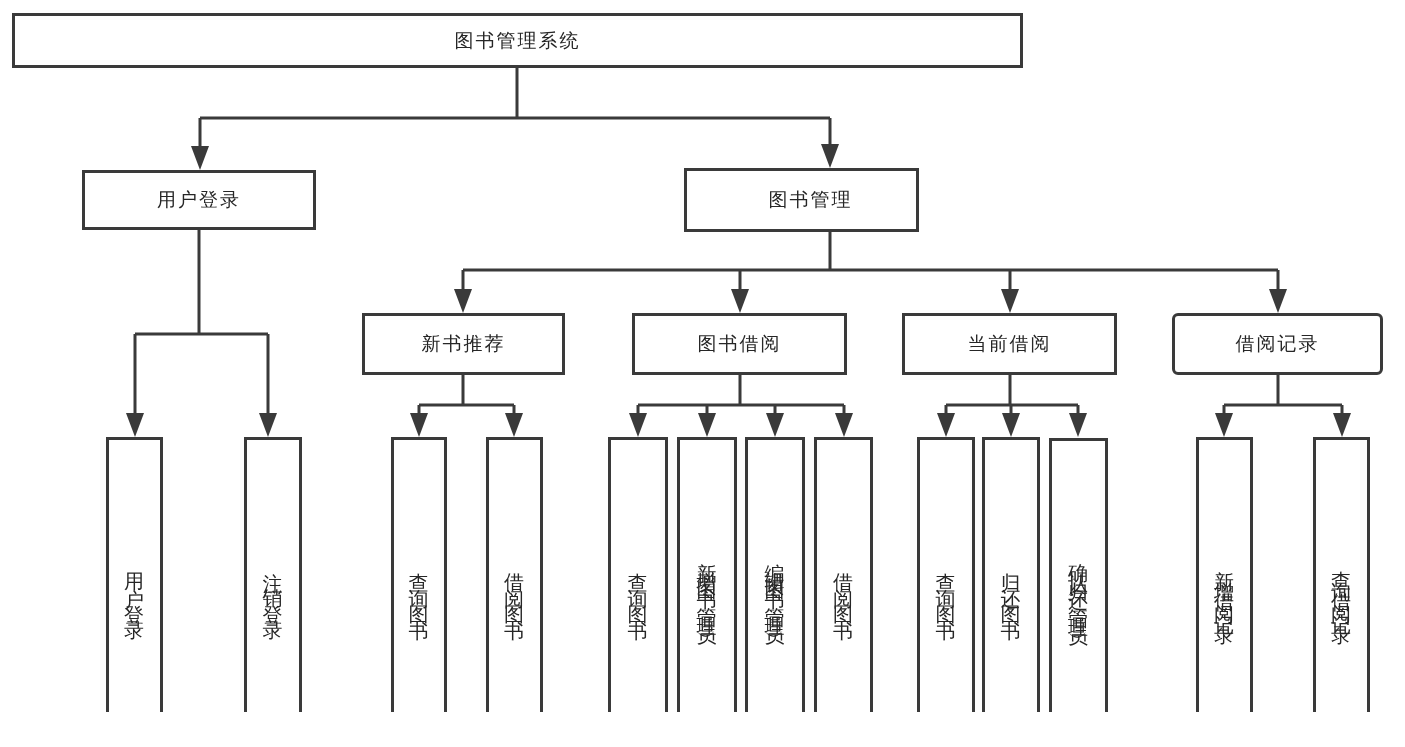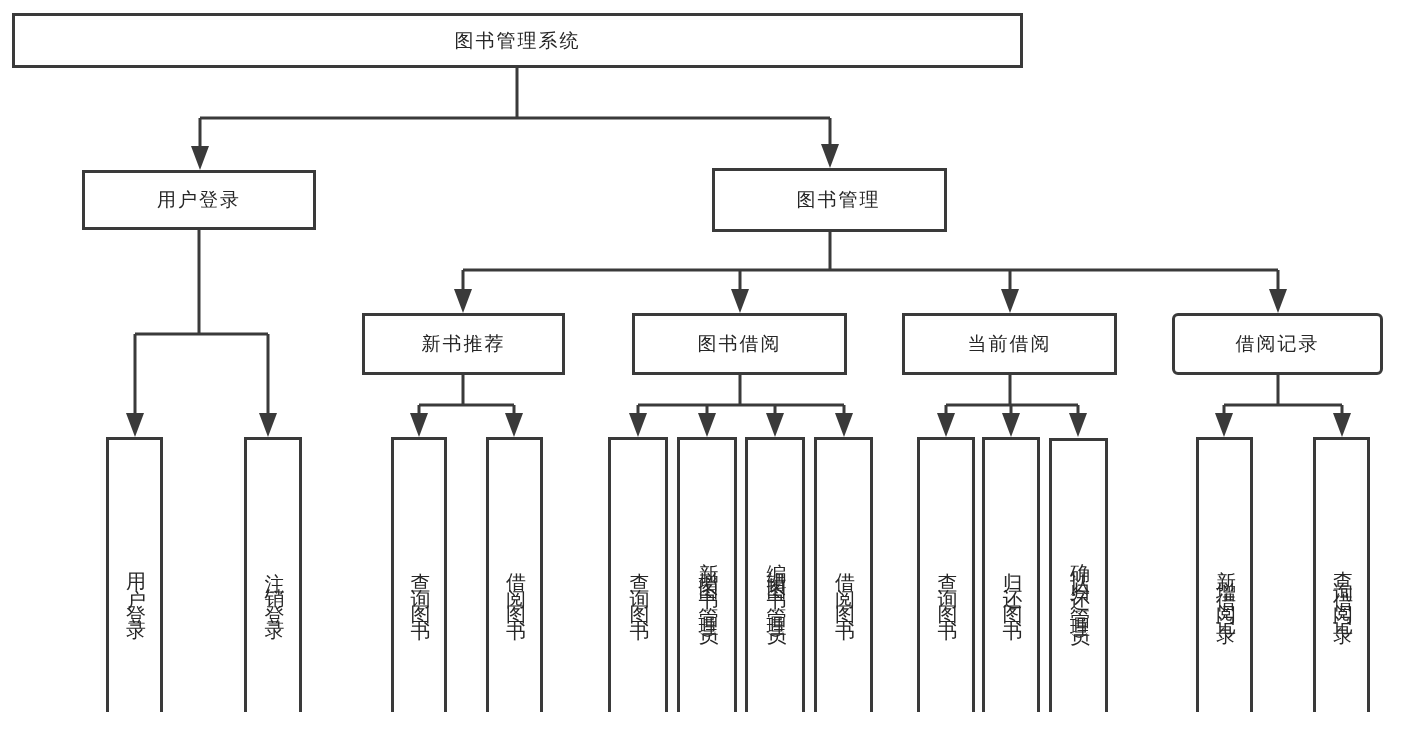--- a/index.html
+++ b/index.html
@@ -1,21 +1,21 @@
 <!DOCTYPE html>
 <html><head>
 <meta charset="utf-8">
 <style>
   html, body { margin: 0; padding: 0; background: #ffffff; }
   #stage {
     position: relative;
     width: 1405px;
     height: 712px;
     background: #ffffff;
-    font-family: Liberation Mono, monospace;
+    font-family: Liberation Sans, sans-serif;
     overflow: hidden;
   }
   #connectors {
     position: absolute;
     left: 0; top: 0;
     z-index: 1;
   }
   .hbox, .vbox {
     position: absolute;
     box-sizing: border-box;
@@ -91,21 +91,21 @@
     </g>
   </svg>
 
   <div class="hbox" style="left:12px; top:13px; width:1011px; height:55px;">
     <span class="hlabel">图书管理系统</span>
   </div>
 
   <div class="hbox" style="left:82px; top:170px; width:234px; height:60px;">
     <span class="hlabel">用户登录</span>
   </div>
-  <div class="hbox" style="left:712px; top:168px; width:235px; height:64px;padding-left:18px;">
+  <div class="hbox" style="left:684px; top:168px; width:235px; height:64px;padding-left:18px;">
     <span class="hlabel">图书管理</span>
   </div>
 
   <div class="hbox" style="left:362px; top:313px; width:203px; height:62px;">
     <span class="hlabel">新书推荐</span>
   </div>
   <div class="hbox" style="left:632px; top:313px; width:215px; height:62px;">
     <span class="hlabel">图书借阅</span>
   </div>
   <div class="hbox" style="left:902px; top:313px; width:215px; height:62px;">

